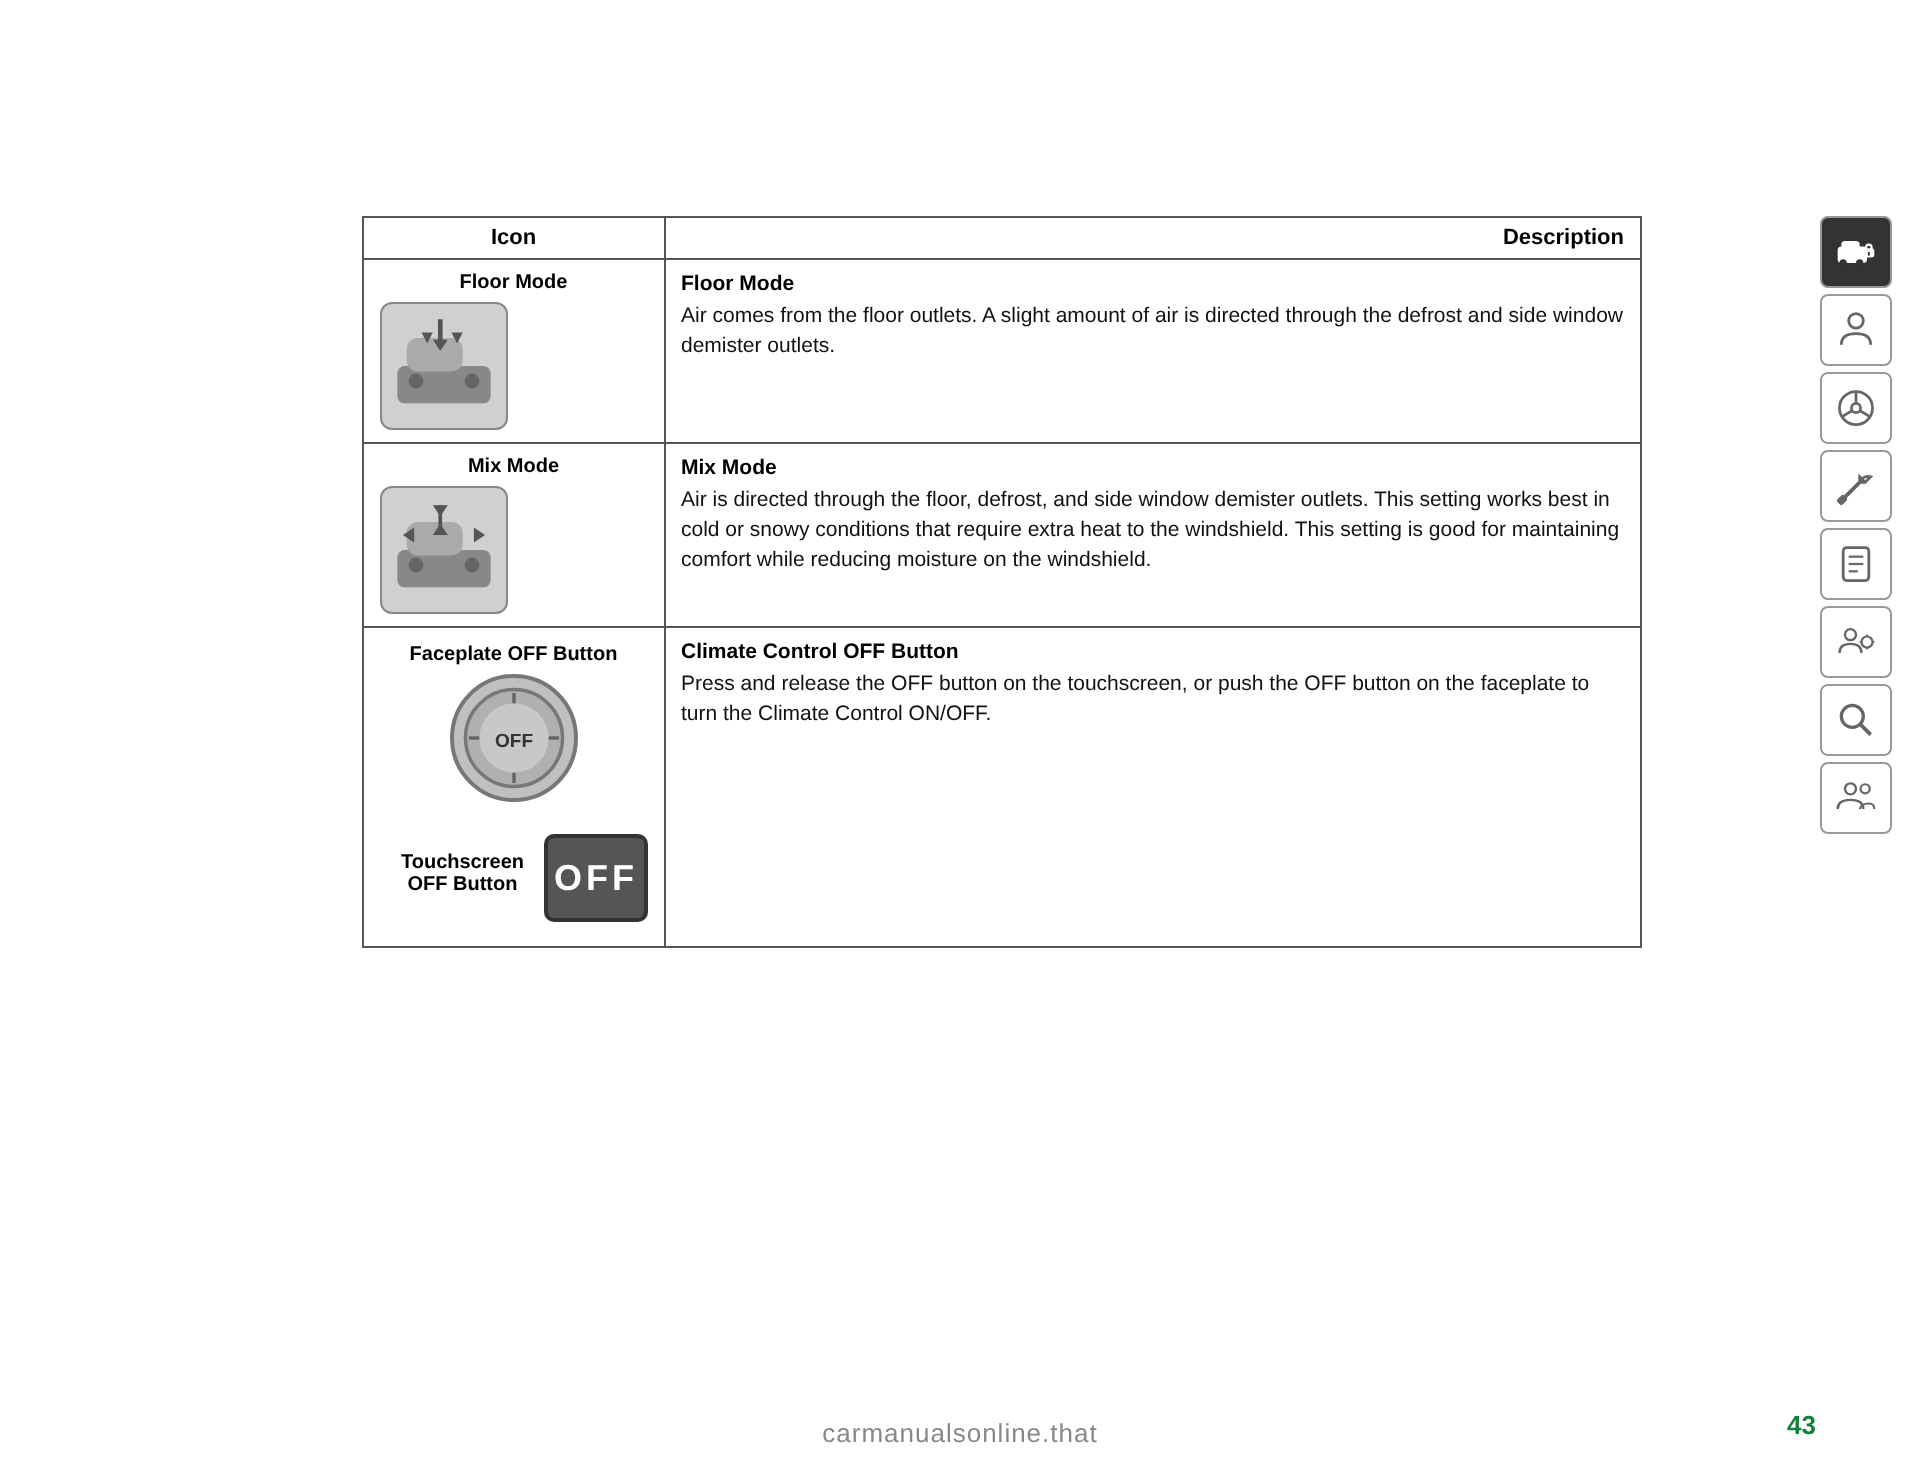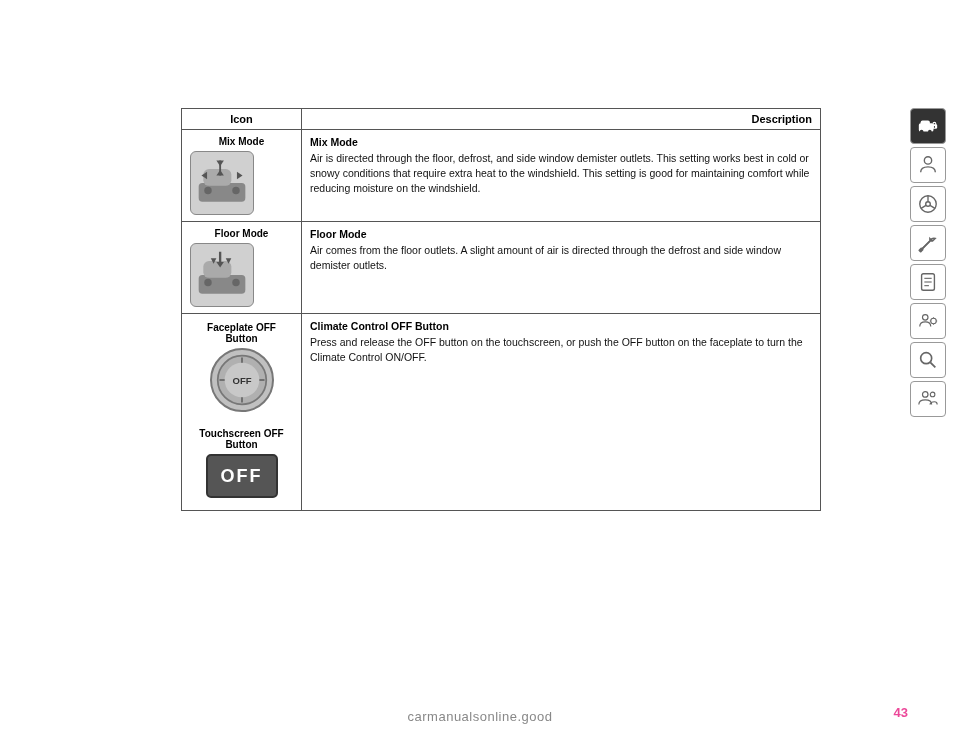--- a/index.html
+++ b/index.html
@@ -31,21 +31,21 @@
       letter-spacing: 0.5px;
       white-space: nowrap;
     }
 
     
     .page-number {
       position: absolute;
       bottom: 22px;
       right: 52px;
       font-size: 13px;
-      color: #ec4899;
+      color: #15803d;
       font-weight: bold;
     }
 
     
     .table-wrapper {
       position: absolute;
       top: 108px;
       left: 155px;
       width: 640px;
     }
@@ -219,86 +219,86 @@
 
     .faceplate-section {
       display: flex;
       flex-direction: column;
       align-items: center;
       margin-bottom: 10px;
     }
 
     .touchscreen-section {
       display: flex;
-      flex-direction: column;
+      flex-direction: row;
       align-items: center;
     }
   </style>
 </head>
 <body>
 
 <div class="page-container">
 
   <div class="table-wrapper">
     <table class="main-table">
       <thead>
         <tr>
           <th class="icon-col">Icon</th>
           <th class="desc-col">Description</th>
         </tr>
       </thead>
       <tbody>
 
         <tr>
           <td class="icon-cell">
-            <span class="row-label">Mix Mode</span>
-            <div class="icon-box mix-icon">
-              <svg viewBox="0 0 60 60" width="56" height="56">
-
-                <rect x="5" y="30" width="50" height="20" rx="4" fill="#888"></rect>
-                <rect x="10" y="15" width="30" height="18" rx="6" fill="#aaa"></rect>
-                <circle cx="15" cy="38" r="4" fill="#666"></circle>
-                <circle cx="45" cy="38" r="4" fill="#666"></circle>
-
-                <polygon points="24,6 32,6 28,12" fill="#555"></polygon>
-                <polygon points="24,22 32,22 28,16" fill="#555"></polygon>
-                <line x1="28" y1="6" x2="28" y2="22" stroke="#555" stroke-width="2"></line>
-
-                <polygon points="8,22 14,18 14,26" fill="#555"></polygon>
-                <polygon points="52,22 46,18 46,26" fill="#555"></polygon>
-              </svg>
-            </div>
-          </td>
-          <td class="desc-cell">
-            <span class="desc-title">Mix Mode</span>
-            <span class="desc-text">Air is directed through the floor, defrost, and side window demister outlets. This setting works best in cold or snowy conditions that require extra heat to the windshield. This setting is good for maintaining comfort while reducing moisture on the windshield.</span>
-          </td>
-        </tr>
-
-        <tr>
-          <td class="icon-cell">
             <span class="row-label">Floor Mode</span>
             <div class="icon-box floor-icon">
               <svg viewBox="0 0 60 60" width="56" height="56">
 
                 <rect x="5" y="30" width="50" height="20" rx="4" fill="#888"></rect>
                 <rect x="10" y="15" width="30" height="18" rx="6" fill="#aaa"></rect>
                 <circle cx="15" cy="38" r="4" fill="#666"></circle>
                 <circle cx="45" cy="38" r="4" fill="#666"></circle>
 
                 <line x1="28" y1="5" x2="28" y2="18" stroke="#555" stroke-width="2.5" marker-end="url(#arr)"></line>
                 <polygon points="24,16 32,16 28,22" fill="#555"></polygon>
                 <polygon points="18,12 24,12 21,18" fill="#555"></polygon>
                 <polygon points="34,12 40,12 37,18" fill="#555"></polygon>
               </svg>
             </div>
           </td>
           <td class="desc-cell">
             <span class="desc-title">Floor Mode</span>
             <span class="desc-text">Air comes from the floor outlets. A slight amount of air is directed through the defrost and side window demister outlets.</span>
+          </td>
+        </tr>
+
+        <tr>
+          <td class="icon-cell">
+            <span class="row-label">Mix Mode</span>
+            <div class="icon-box mix-icon">
+              <svg viewBox="0 0 60 60" width="56" height="56">
+
+                <rect x="5" y="30" width="50" height="20" rx="4" fill="#888"></rect>
+                <rect x="10" y="15" width="30" height="18" rx="6" fill="#aaa"></rect>
+                <circle cx="15" cy="38" r="4" fill="#666"></circle>
+                <circle cx="45" cy="38" r="4" fill="#666"></circle>
+
+                <polygon points="24,6 32,6 28,12" fill="#555"></polygon>
+                <polygon points="24,22 32,22 28,16" fill="#555"></polygon>
+                <line x1="28" y1="6" x2="28" y2="22" stroke="#555" stroke-width="2"></line>
+
+                <polygon points="8,22 14,18 14,26" fill="#555"></polygon>
+                <polygon points="52,22 46,18 46,26" fill="#555"></polygon>
+              </svg>
+            </div>
+          </td>
+          <td class="desc-cell">
+            <span class="desc-title">Mix Mode</span>
+            <span class="desc-text">Air is directed through the floor, defrost, and side window demister outlets. This setting works best in cold or snowy conditions that require extra heat to the windshield. This setting is good for maintaining comfort while reducing moisture on the windshield.</span>
           </td>
         </tr>
 
         <tr class="combined-row">
           <td class="icon-cell">
             <div class="icon-section">
               <div class="faceplate-section">
                 <span class="row-label">Faceplate OFF Button</span>
                 <div class="faceplate-off-icon">
                   <svg viewBox="0 0 60 60" width="52" height="52">
@@ -402,15 +402,15 @@
         <circle cx="9" cy="7" r="3" fill="none" stroke="#666" stroke-width="1.3"></circle>
         <path d="M2 18 Q2 13 9 13 Q16 13 16 18" fill="none" stroke="#666" stroke-width="1.3"></path>
         <circle cx="17" cy="7" r="2.5" fill="none" stroke="#666" stroke-width="1.2"></circle>
         <path d="M14 18 Q15 15 19 15 Q22 15 22 18" fill="none" stroke="#666" stroke-width="1.2"></path>
       </svg>
     </div>
   </div>
 
   <div class="page-number">43</div>
 
-  <div class="watermark">carmanualsonline.good</div>
+  <div class="watermark">carmanualsonline.that</div>
 
 </div>
 
 </body></html>

